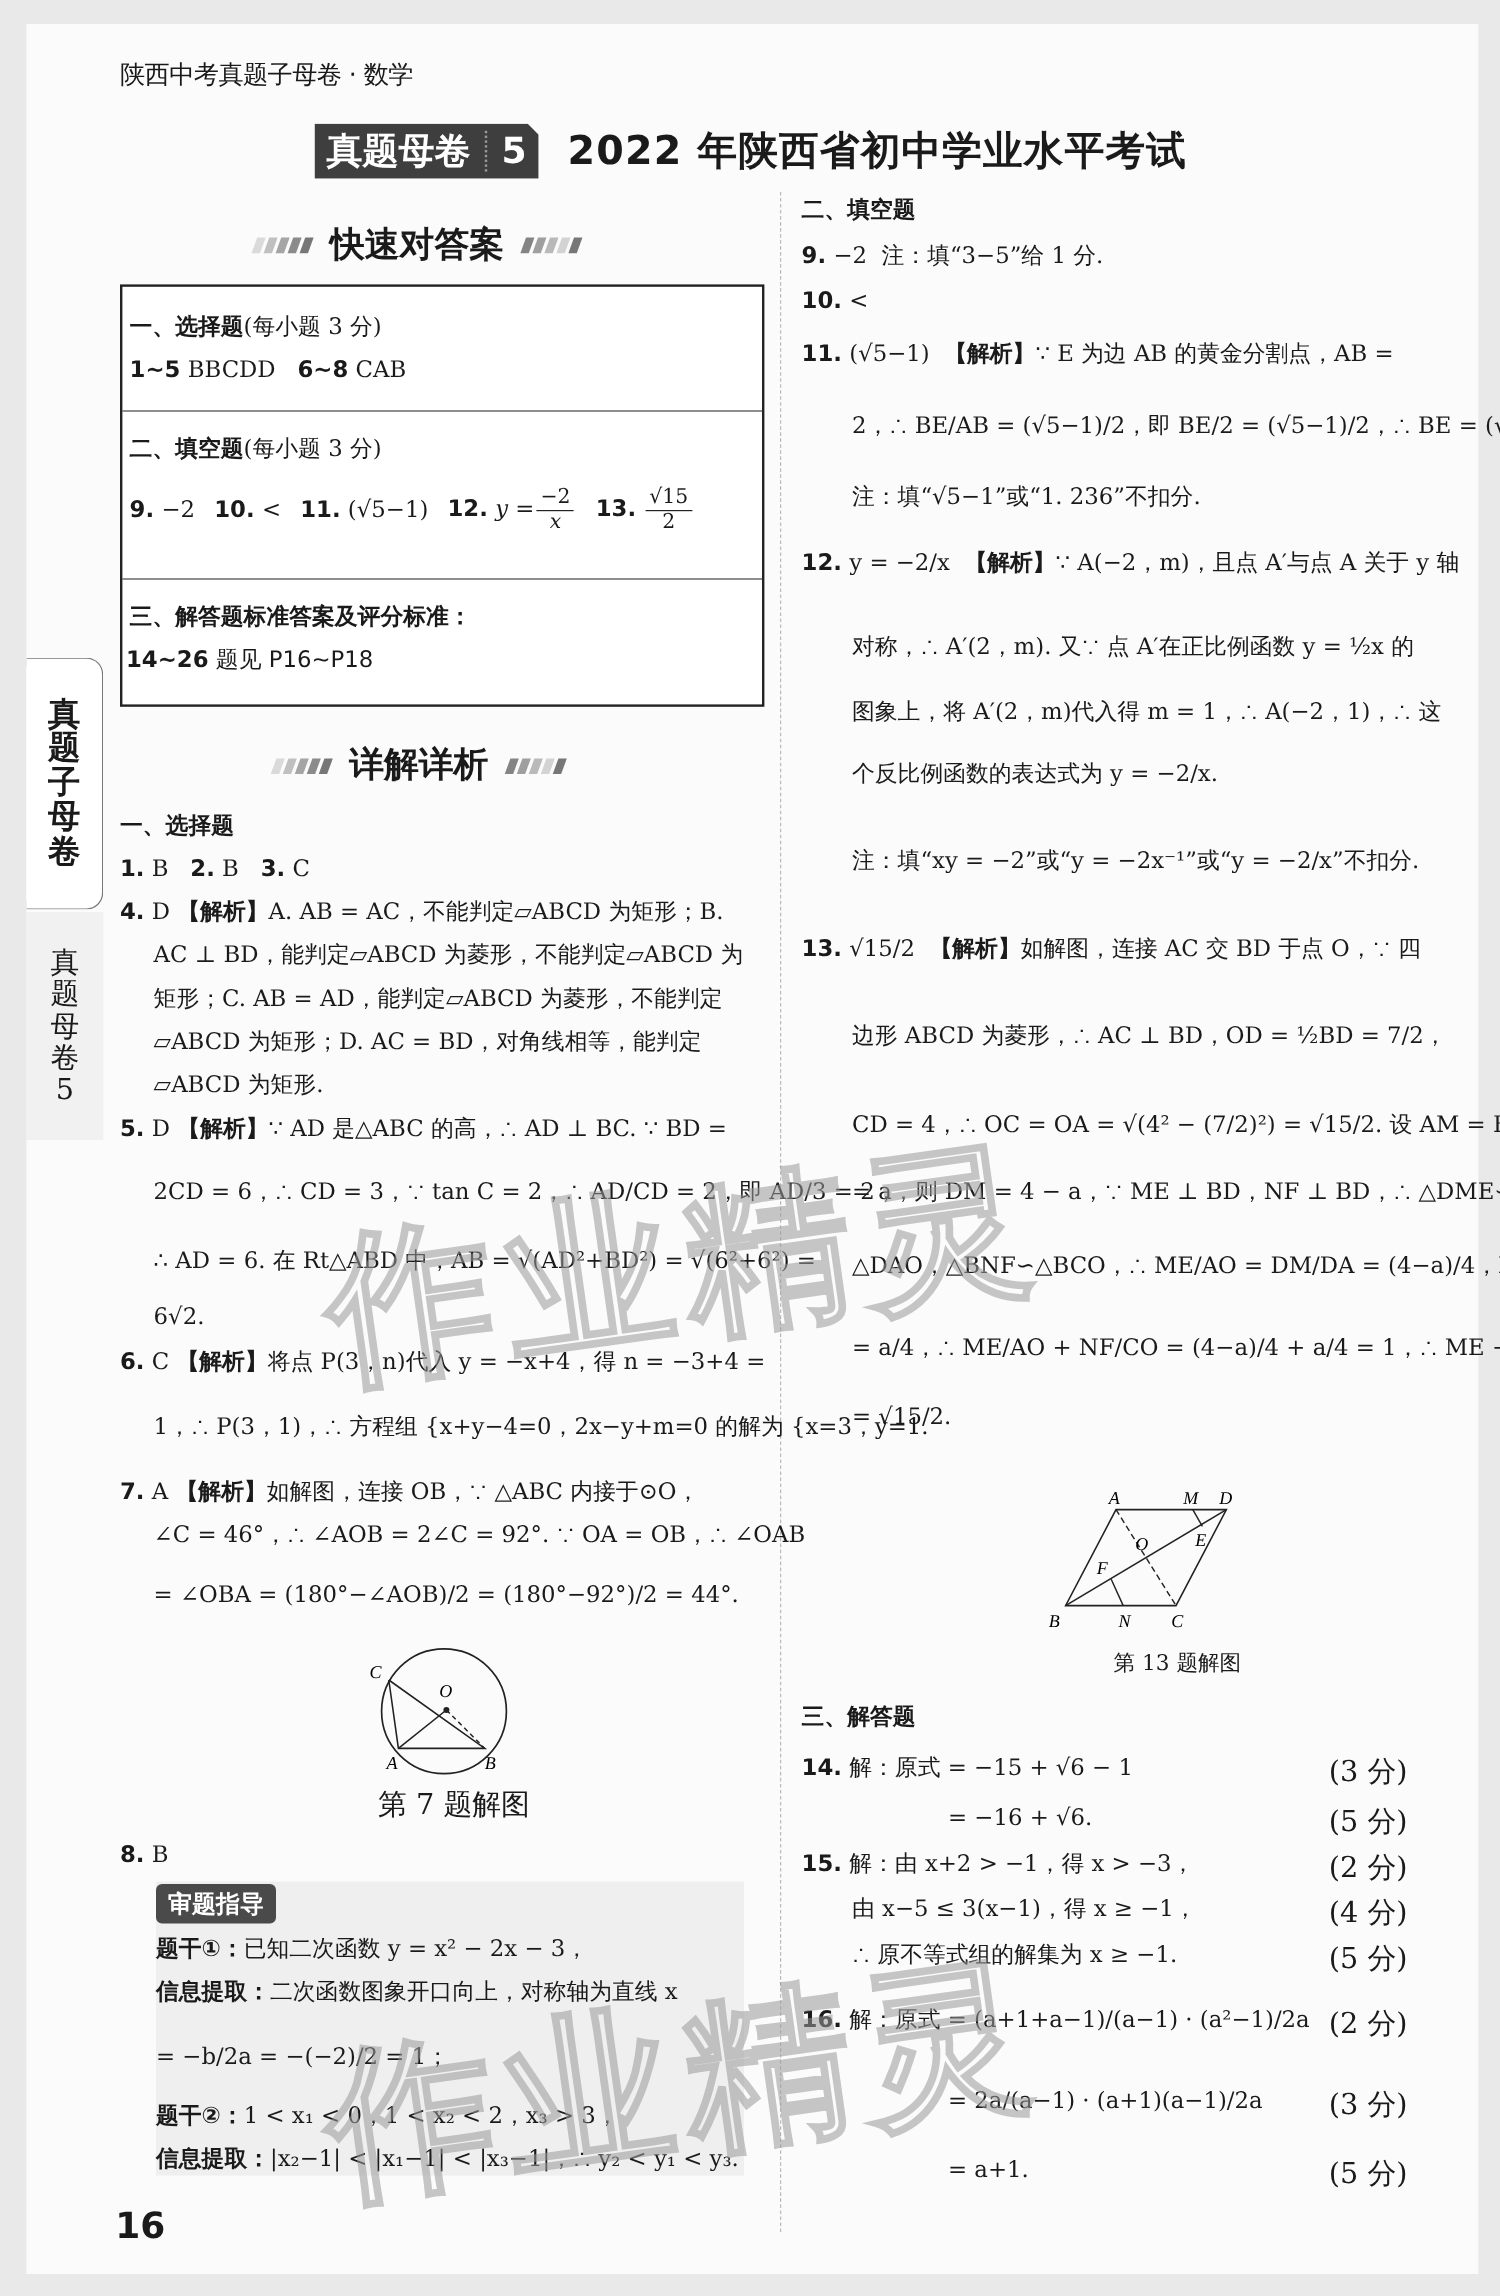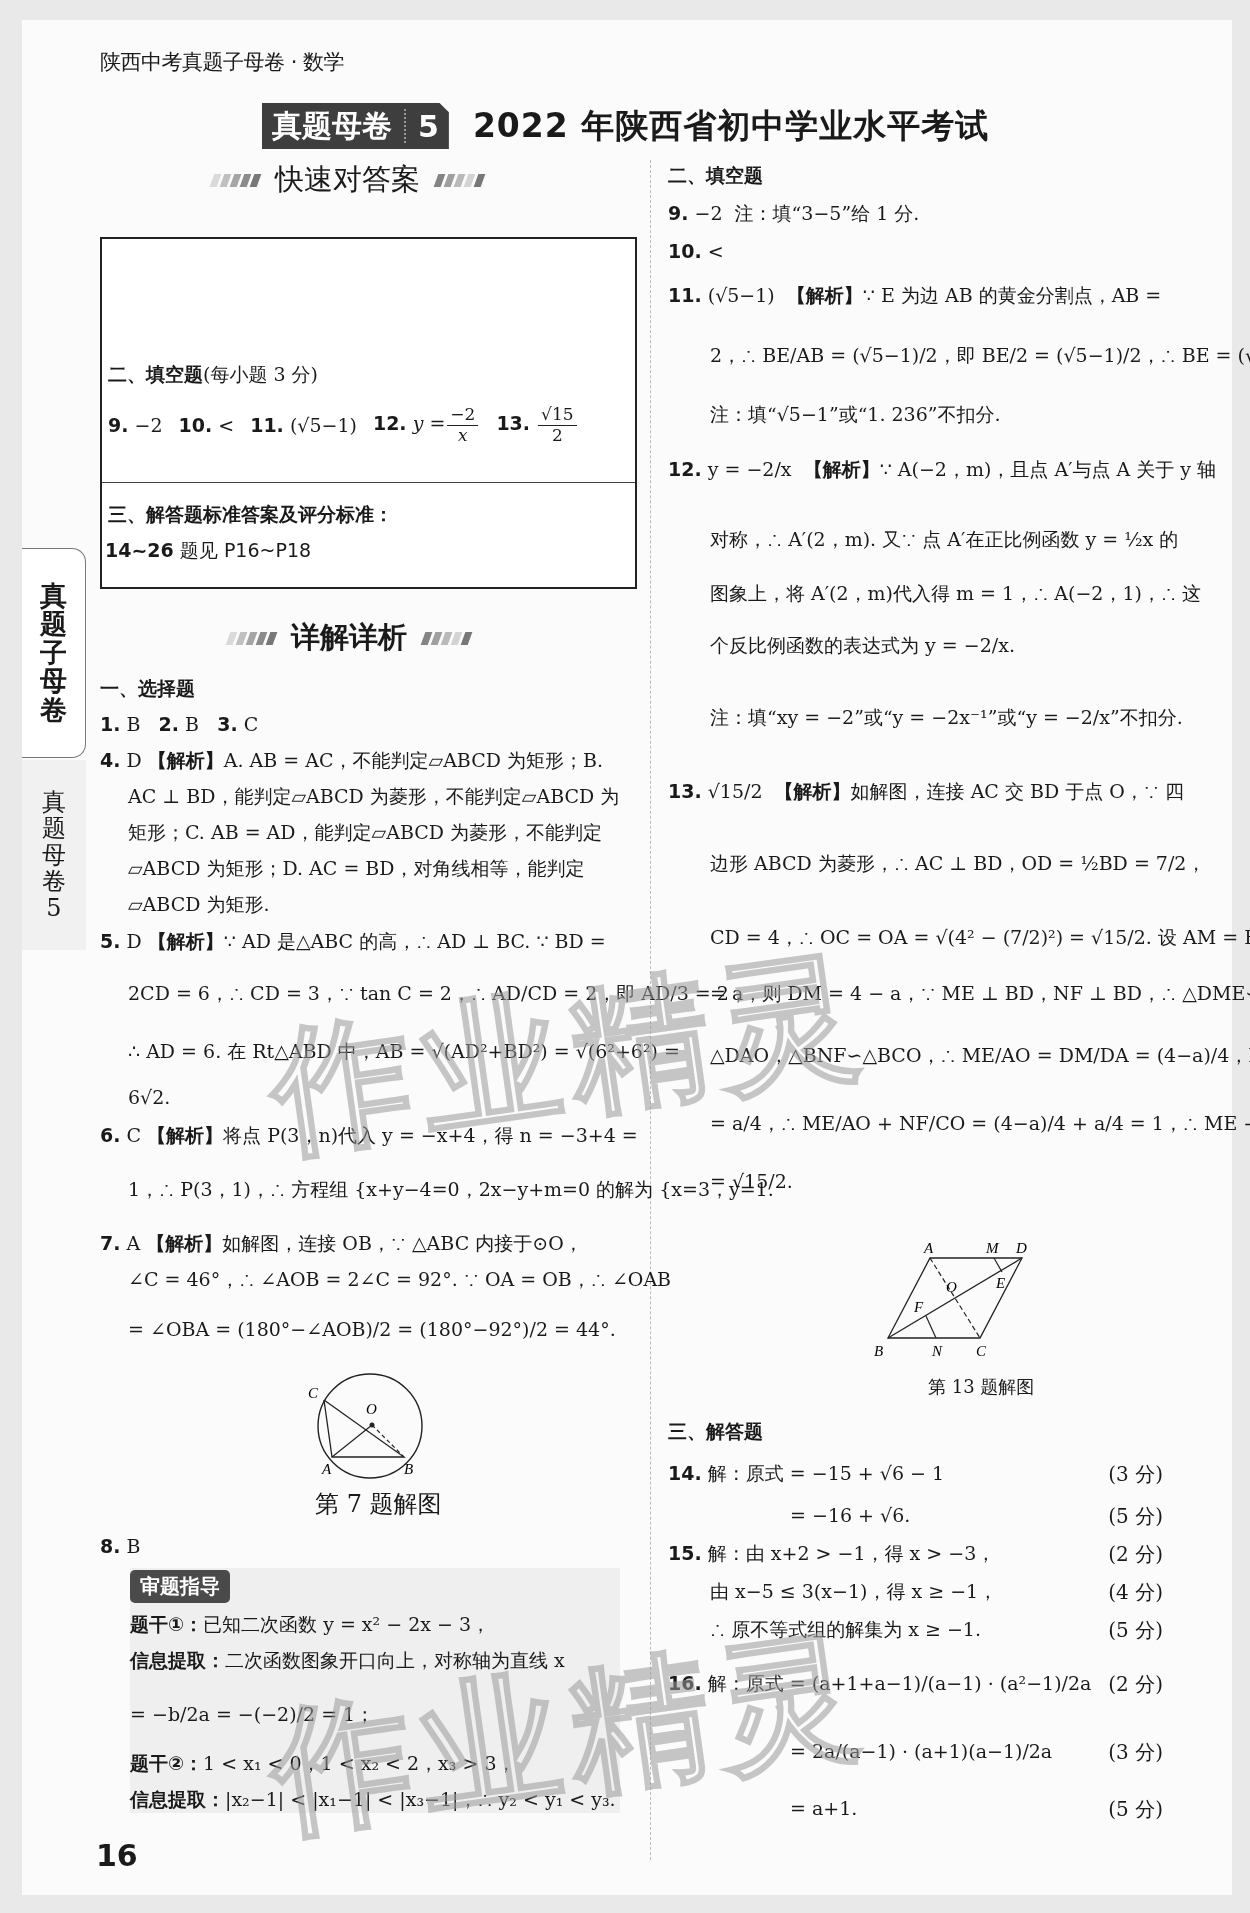--- a/index.html
+++ b/index.html
@@ -27,21 +27,21 @@
   .h { font-family: "DejaVu Sans", sans-serif; font-weight: bold; font-size: 19px; }
   .num { font-family: "DejaVu Sans", sans-serif; font-weight: bold; }
   .frac { display: inline-flex; flex-direction: column; align-items: center; vertical-align: middle; font-size: 17px; line-height: 1.15; margin: 0 2px; }
   .frac .n { border-bottom: 1.3px solid #222; padding: 0 3px; }
   .side-tab { left: 22px; top: 548px; width: 64px; height: 210px; border: 1.5px solid #777; border-left: none; border-radius: 0 14px 14px 0; background: #fff; display: flex; flex-direction: column; align-items: center; justify-content: center; font-family: "DejaVu Sans", sans-serif; font-weight: bold; font-size: 27px; line-height: 1.05; }
   .side-sub { left: 22px; top: 760px; width: 64px; height: 190px; background: #f1f1f1; display: flex; flex-direction: column; align-items: center; justify-content: center; font-size: 24px; line-height: 1.1; }
   .vrule { left: 650px; top: 160px; height: 1700px; border-left: 1px dashed #bbb; }
   .guide { left: 130px; top: 1568px; width: 490px; height: 245px; background: #efefef; }
   .guide-tag { left: 130px; top: 1570px; background: #4a4a4a; color: #fff; font-family: "DejaVu Sans", sans-serif; font-weight: bold; font-size: 20px; padding: 3px 10px; border-radius: 5px; }
   .pagenum { left: 96px; top: 1838px; font-family: "DejaVu Sans", sans-serif; font-weight: bold; font-size: 30px; }
-  .score { position: absolute; right: 45px; font-size: 20px; }
+  .score { position: absolute; right: 35px; font-size: 24px; }
   .watermark { position: absolute; font-family: "DejaVu Sans", sans-serif; font-weight: bold; font-size: 140px; color: transparent; -webkit-text-stroke: 2px #9a9a9a; opacity: .55; transform: rotate(-8deg); letter-spacing: 10px; pointer-events: none; }
 </style>
 </head>
 <body>
 
 <div class="page"></div>
 
 <div class="abs running-head">陕西中考真题子母卷 · 数学</div>
 
 <div class="abs banner">
@@ -63,39 +63,48 @@
 <div class="abs side-sub">
   <span>真</span>
   <span>题</span>
   <span>母</span>
   <span>卷</span>
   <span>5</span>
 </div>
 
 <div class="abs vrule"></div>
 
-<div class="abs sec-title" style="left:212px; top:160px;">
+<div class="abs sec-title" style="left:212px; top:184px;font-weight:bold;">
   <span class="stripes">
       <i></i>
       <i></i>
       <i></i>
       <i></i>
       <i></i>
     </span>
   <span>快速对答案</span>
   <span class="stripes r">
       <i></i>
       <i></i>
       <i></i>
       <i></i>
       <i></i>
     </span>
 </div>
 
 <div class="abs answer-box">
+  <div class="box-row" style="top:0; height:104px;">
+    <div class="line" style="top:22px; left:6px;"><span class="h">一、选择题</span><span>(每小题 3 分)</span></div>
+    <div class="line" style="top:58px; left:6px;">
+      <span class="num">1~5</span>
+      <span>BBCDD</span>
+      &nbsp;&nbsp;<span class="num">6~8</span>
+      <span>CAB</span>
+    </div>
+  </div>
   <div class="box-row" style="top:104px; height:140px;padding-left:30px;">
     <div class="line" style="top:20px; left:6px;"><span class="h">二、填空题</span><span>(每小题 3 分)</span></div>
     <div class="line" style="top:62px; left:6px; display:flex; align-items:center; gap:16px;">
       <span><span class="num">9.</span> <span>−2</span></span>
       <span><span class="num">10.</span> <span>&lt;</span></span>
       <span><span class="num">11.</span> <span>(√5−1)</span></span>
       <span><span class="num">12.</span> <span class="i">y =</span><span class="frac">
             <span class="n">−2</span>
             <span class="i">x</span>
           </span></span>

